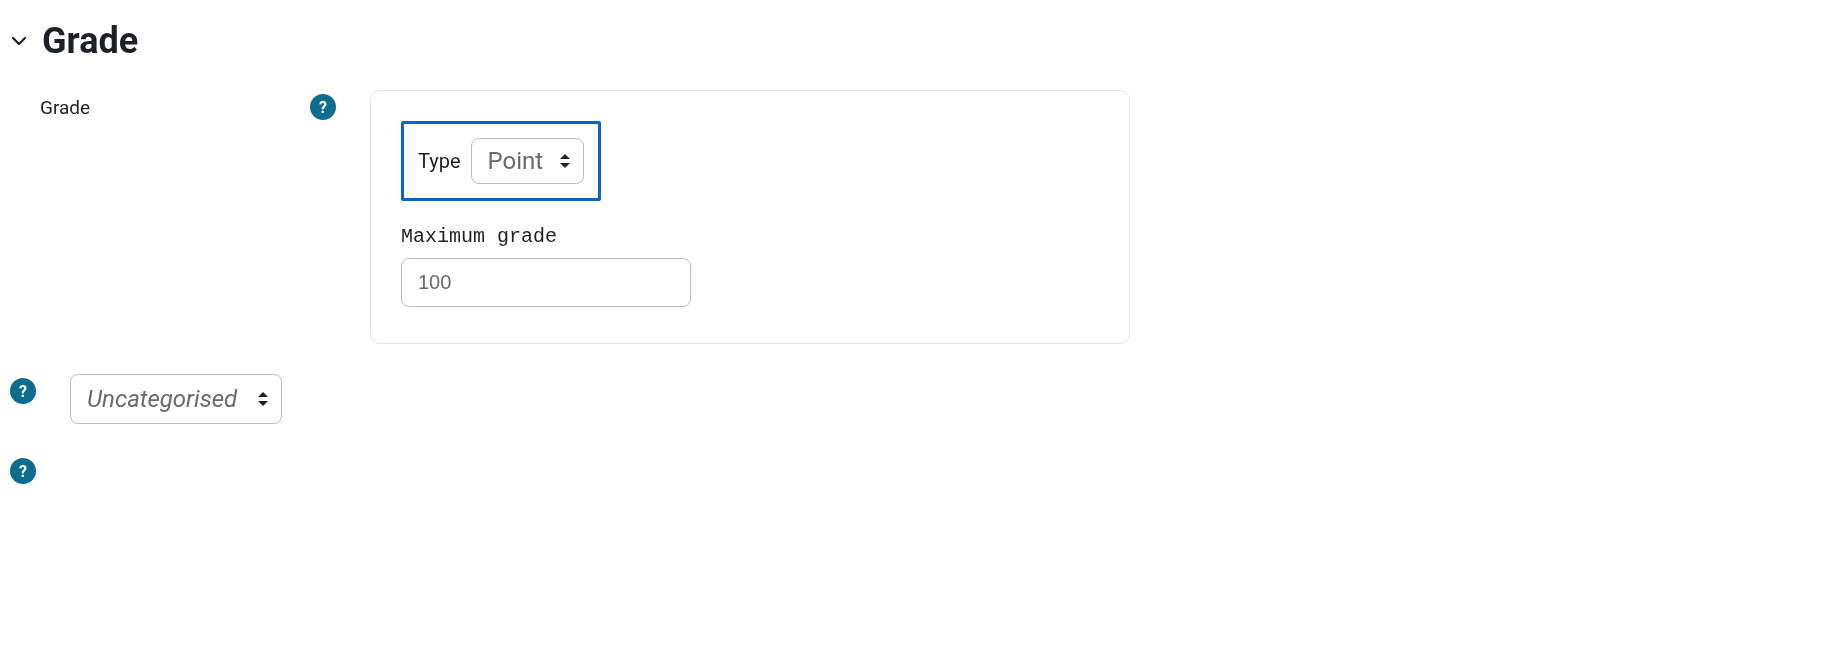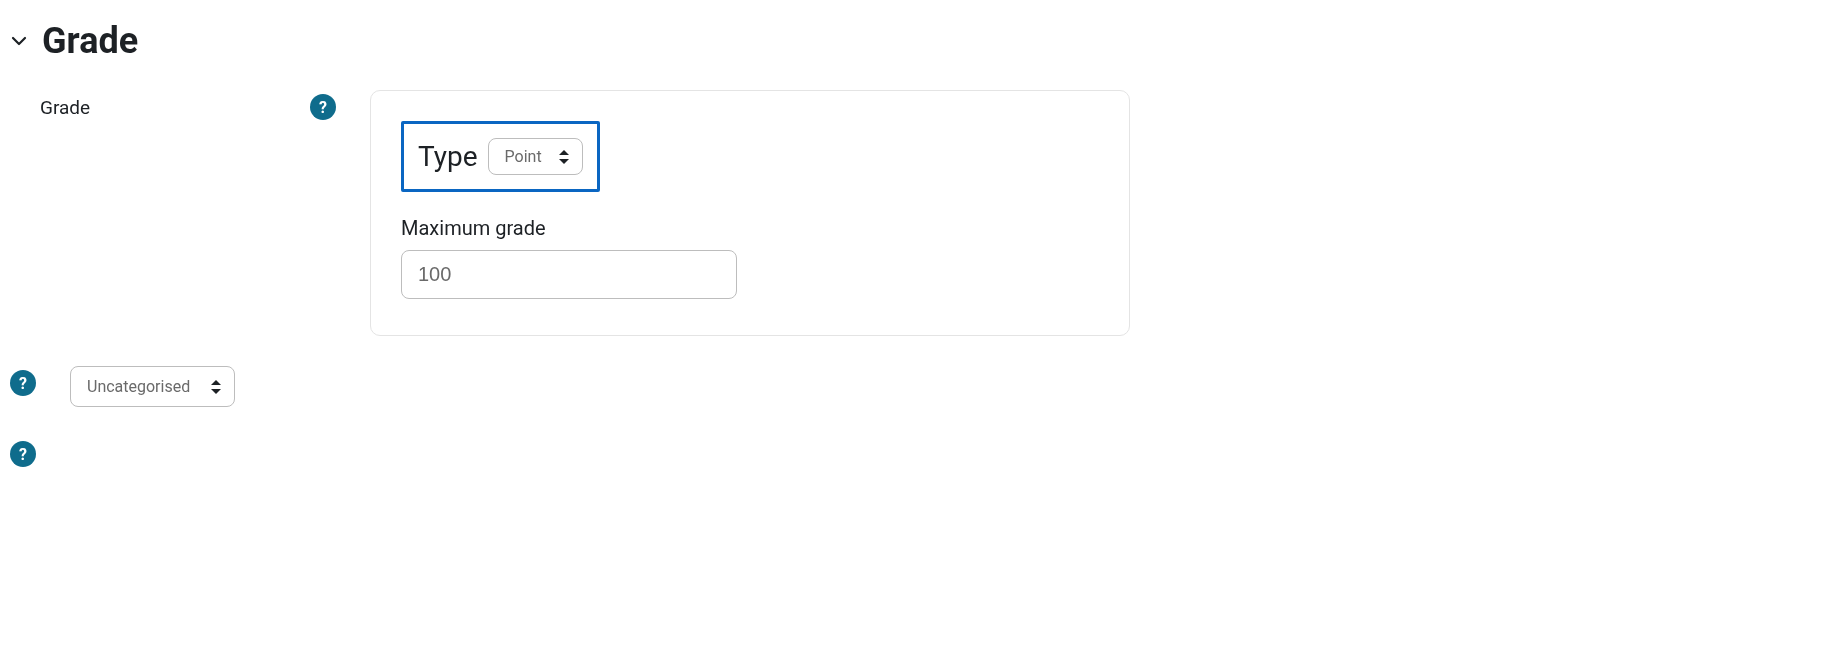--- a/index.html
+++ b/index.html
@@ -75,31 +75,31 @@
   .type-box {
     border: 3px solid #0a66c2;
     border-radius: 2px;
     display: inline-flex;
     align-items: center;
     padding: 14px 14px;
     gap: 10px;
     margin-bottom: 24px;
   }
   .type-box .type-label {
-    font-size: 28px;
+    font-size: 20px;
     color: #1d2125;
   }
   .select-wrap {
     position: relative;
     display: inline-flex;
     align-items: center;
     border: 1px solid #bdbdbd;
     border-radius: 8px;
     padding: 8px 40px 8px 16px;
-    font-size: 16px;
+    font-size: 24px;
     color: #6a6a6a;
     background: #fff;
     cursor: pointer;
   }
   .select-wrap .select-arrows {
     position: absolute;
     right: 12px;
     top: 50%;
     transform: translateY(-50%);
     width: 12px;
@@ -109,29 +109,30 @@
     justify-content: center;
     gap: 2px;
   }
   .select-arrows svg {
     display: block;
   }
   .max-grade-label {
     font-size: 20px;
     color: #1d2125;
     margin-bottom: 10px;
+    font-family: Liberation Mono, monospace;
   }
   .text-input {
     border: 1px solid #bdbdbd;
     border-radius: 8px;
     padding: 12px 16px;
     font-size: 20px;
     color: #6a6a6a;
     background: #fff;
-    width: 336px;
+    width: 290px;
     outline: none;
   }
 </style>
 </head>
 <body>
 
 <div class="section-header">
   <span class="chevron">
     <svg width="16" height="16" viewBox="0 0 16 16" fill="none">
       <path d="M2 5 L8 11 L14 5" stroke="#1d2125" stroke-width="2.2" fill="none" stroke-linecap="round" stroke-linejoin="round"></path>
@@ -165,21 +166,21 @@
       <input class="text-input" type="text" value="100" style="">
     </div>
   </div>
 </div>
 
 <div class="form-row">
   <div class="help-col">
     <div class="help-icon">?</div>
   </div>
   <div class="input-col">
-    <div class="select-wrap" style="padding:10px 44px 10px 16px;">
+    <div class="select-wrap" style="padding:10px 44px 10px 16px;font-style:italic;">
       <span>Uncategorised</span>
       <span class="select-arrows">
         <svg width="12" height="7" viewBox="0 0 12 7">
             <path d="M1 6 L6 1 L11 6 Z" fill="#1d2125"></path>
           </svg>
         <svg width="12" height="7" viewBox="0 0 12 7">
             <path d="M1 1 L6 6 L11 1 Z" fill="#1d2125"></path>
           </svg>
       </span>
     </div>

